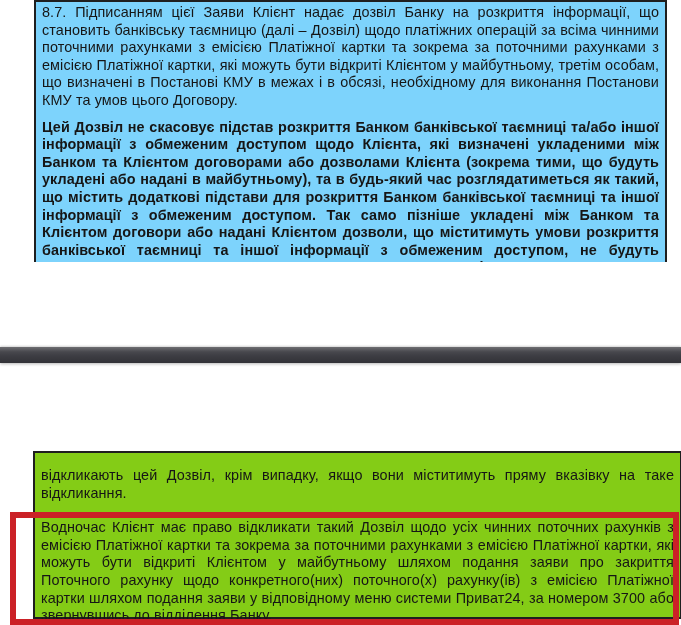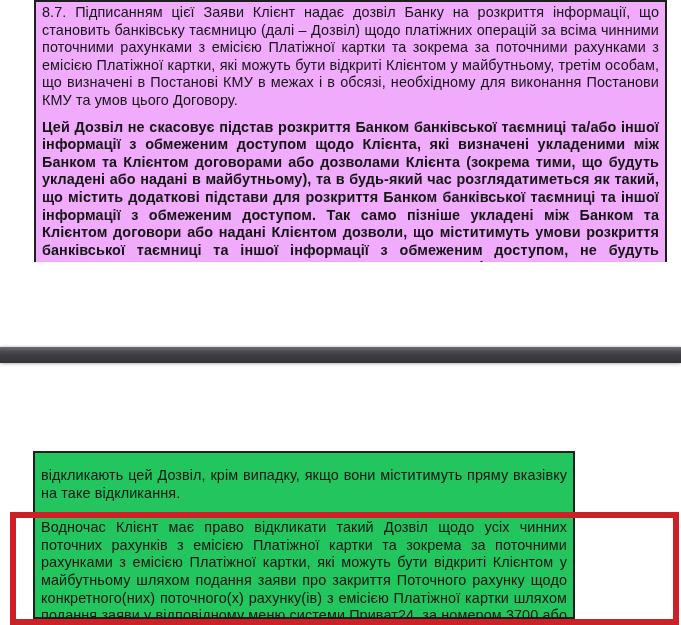--- a/index.html
+++ b/index.html
@@ -28,21 +28,21 @@
     position: absolute;
     left: 34px;
     top: 0;
     width: 633px;
     height: 262px;
     box-sizing: border-box;
     border: 2px solid var(--border-black, #1f1f1f);
     border-bottom: none;
     padding: 2px 6px 0 6px;
     overflow: hidden;
-    background: #f0abfc;
+    background: #7dd3fc;
   }
   .clause-box-1 p.first { margin-bottom: 9px; }
   .stretch-last { text-align-last: justify; font-weight: bold; }
 
   
   .page-separator {
     position: absolute;
     left: 0;
     top: 347px;
     width: 681px;
@@ -54,26 +54,26 @@
       rgba(0,0,0,0.00) 55%,
       rgba(0,0,0,0.18) 100%);
     box-shadow: 0 1px 3px rgba(0,0,0,0.28), 0 -1px 2px rgba(0,0,0,0.12);
   }
 
   
   .clause-box-2 {
     position: absolute;
     left: 33px;
     top: 451px;
-    width: 542px;
+    width: 649px;
     height: 168px;
     box-sizing: border-box;
     border: 2px solid var(--border-black, #1f1f1f);
     padding: 14px 6px 0 6px;
-    background: #22c55e;
+    background: #84cc16;
   }
   .clause-box-2 p.first { margin-bottom: 17px; }
 
   
   .highlight-rect {
     position: absolute;
     left: 10px;
     top: 512px;
     width: 669px;
     height: 113px;

